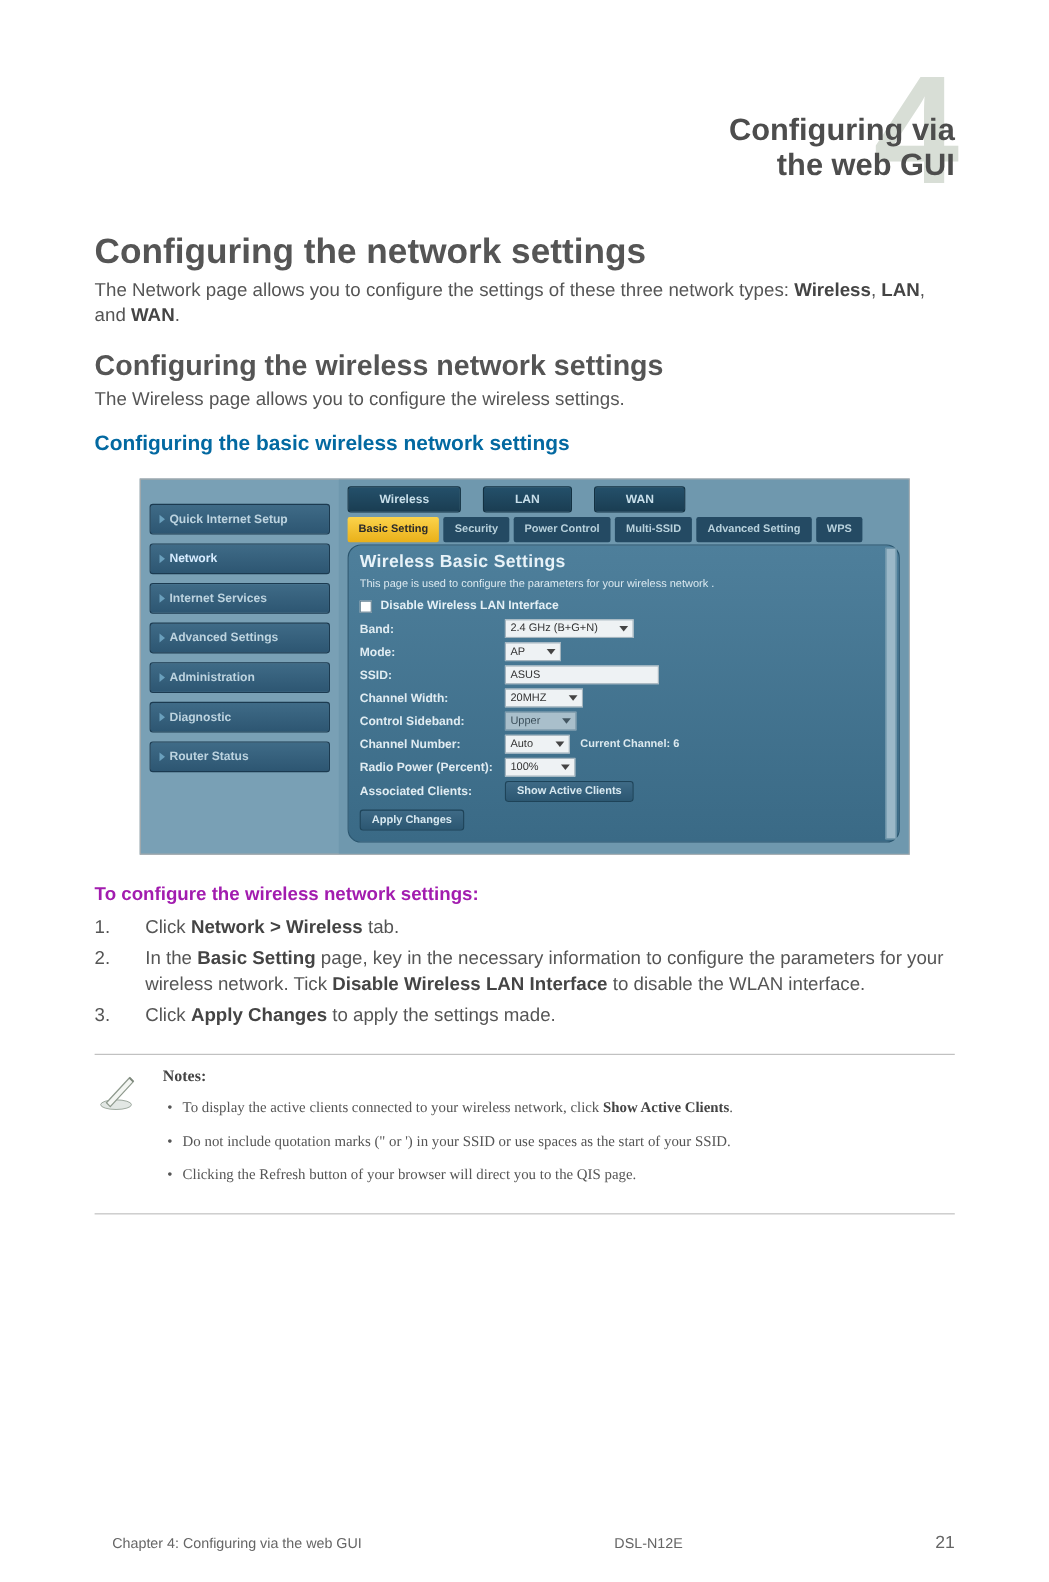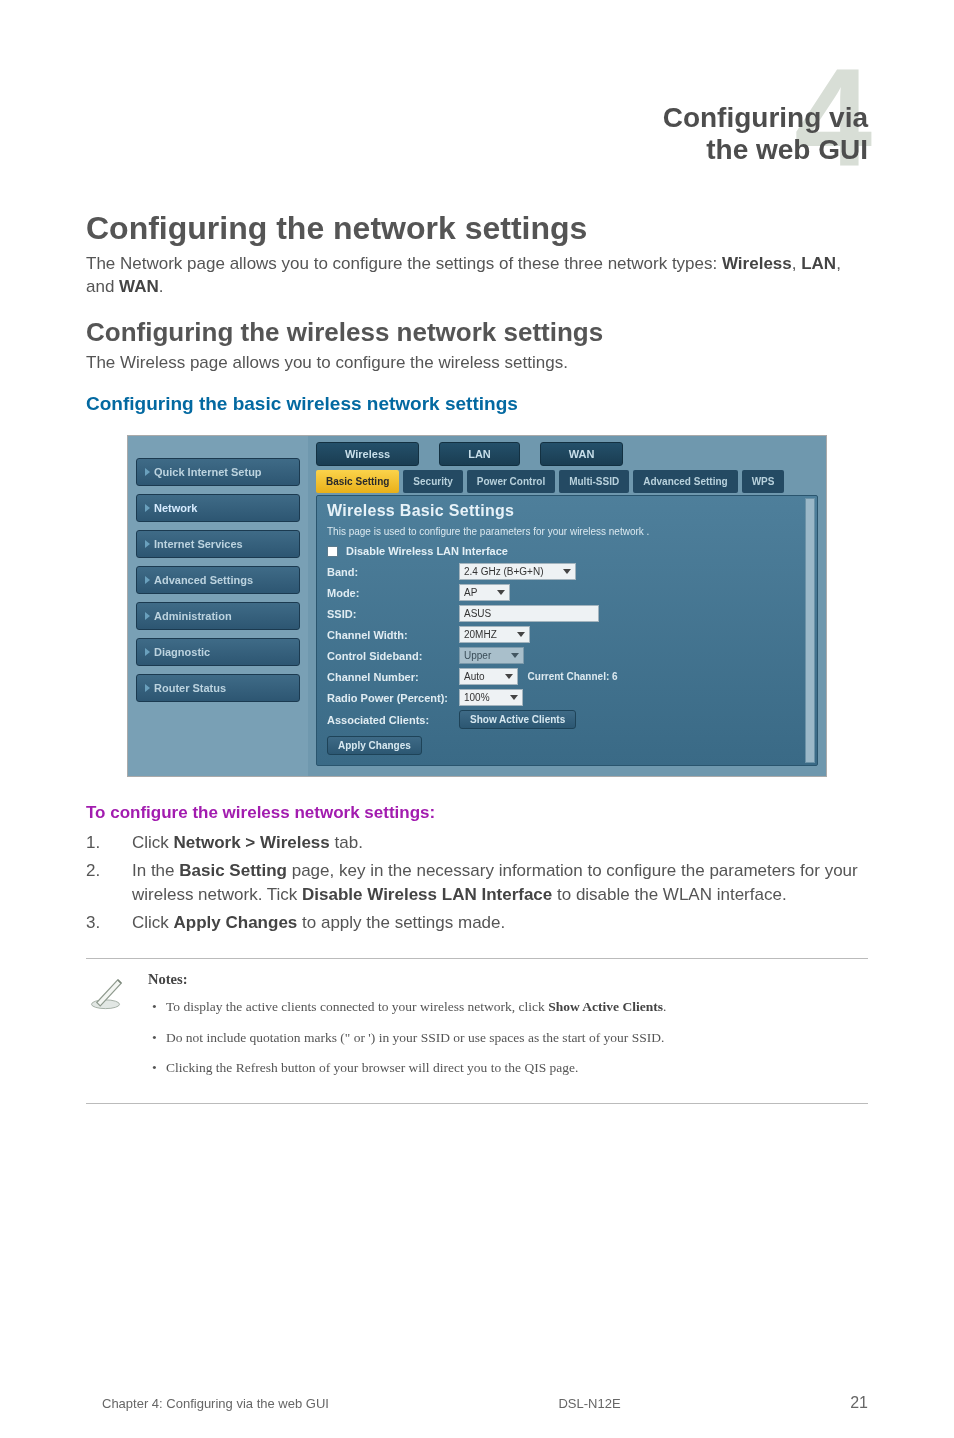--- a/index.html
+++ b/index.html
@@ -33,21 +33,21 @@
     display: flex; align-items: center; gap: 4px;
   }
   .sidebar-item.active { color: #d7ecff; }
   .side-caret { width: 0; height: 0; border-top: 4px solid transparent; border-bottom: 4px solid transparent; border-left: 5px solid #6aa0bd; }
   .main { flex: 1; background: #6f98ae; padding: 6px 8px 10px 8px; position: relative; }
   .maintabs { display: flex; gap: 20px; margin-bottom: 4px; }
   .maintab { background: linear-gradient(#24506a,#1a3d52); color: #c8dfea; font-size: 11px; font-weight: 700; padding: 5px 28px; border: 1px solid #133142; border-radius: 3px; }
   .subtabs { display: flex; gap: 4px; margin-bottom: 2px; }
   .subtab { background: #244a63; color: #b8d1dc; font-size: 10px; font-weight: 700; padding: 6px 10px; border-radius: 2px; }
   .subtab.sel { background: linear-gradient(#fbd34b,#e9b019); color: #2a2a2a; }
-  .panel { background: linear-gradient(#4e7f9b,#3a6a86); border: 1px solid #2a556e; padding: 6px 10px 10px 10px; border-radius: 2px; position: relative; }
+  .panel { background: linear-gradient(#4e7f9b,#3a6a86); border: 1px solid #2a556e; padding: 6px 10px 10px 10px; border-radius: 12px; position: relative; }
   .panel .scrollbar { position:absolute; right:2px; top:2px; bottom:2px; width:10px; background:#9bb8c8; border:1px solid #6c93a8; }
   .panel-title { color: #e7f2f8; font-size: 16px; font-weight: 700; margin-bottom: 6px; letter-spacing: .3px; }
   .panel-note { color: #dbe9f0; font-size: 10px; margin-bottom: 8px; }
   .rowline { display: flex; align-items: center; gap: 8px; margin-bottom: 6px; }
   .chk { width: 11px; height: 11px; background: #fff; border: 1px solid #5c7b8d; }
   .chklabel { color: #e4f0f6; font-size: 11px; font-weight: 700; }
   .form-row { display: flex; align-items: center; margin: 4px 0; }
   .form-label { width: 132px; color: #e0ecf2; font-size: 11px; font-weight: 700; }
   .ctl { background: #eef2f4; border: 1px solid #a3b4be; font-size: 10px; padding: 2px 4px; display: inline-flex; align-items: center; gap: 20px; }
   .caret-dn { width:0;height:0;border-left:4px solid transparent;border-right:4px solid transparent;border-top:5px solid #444; }

